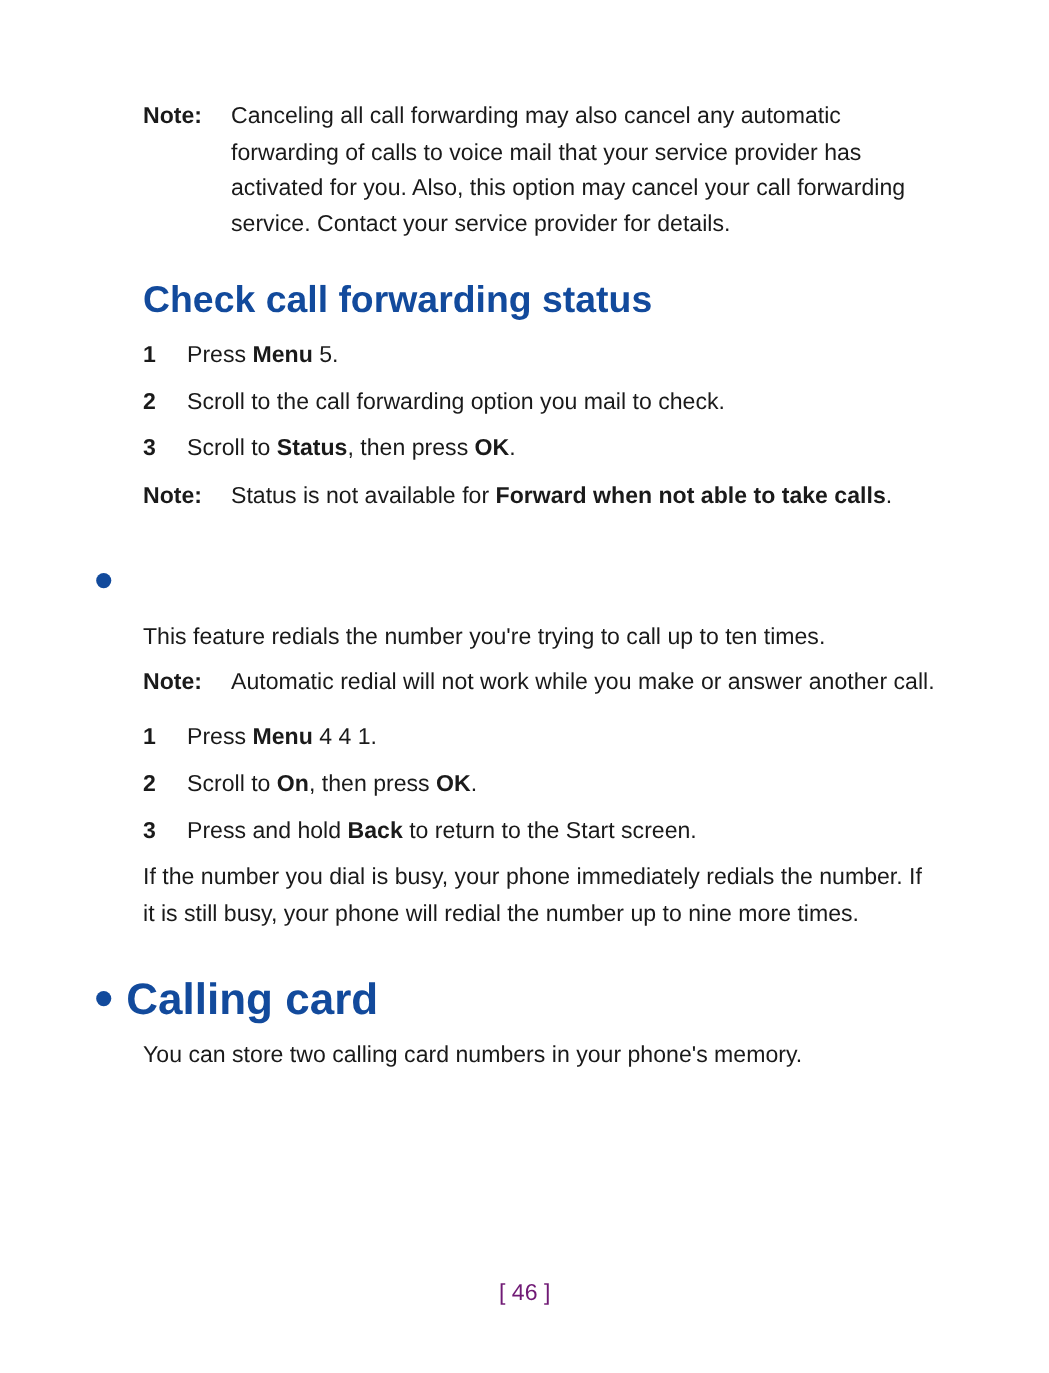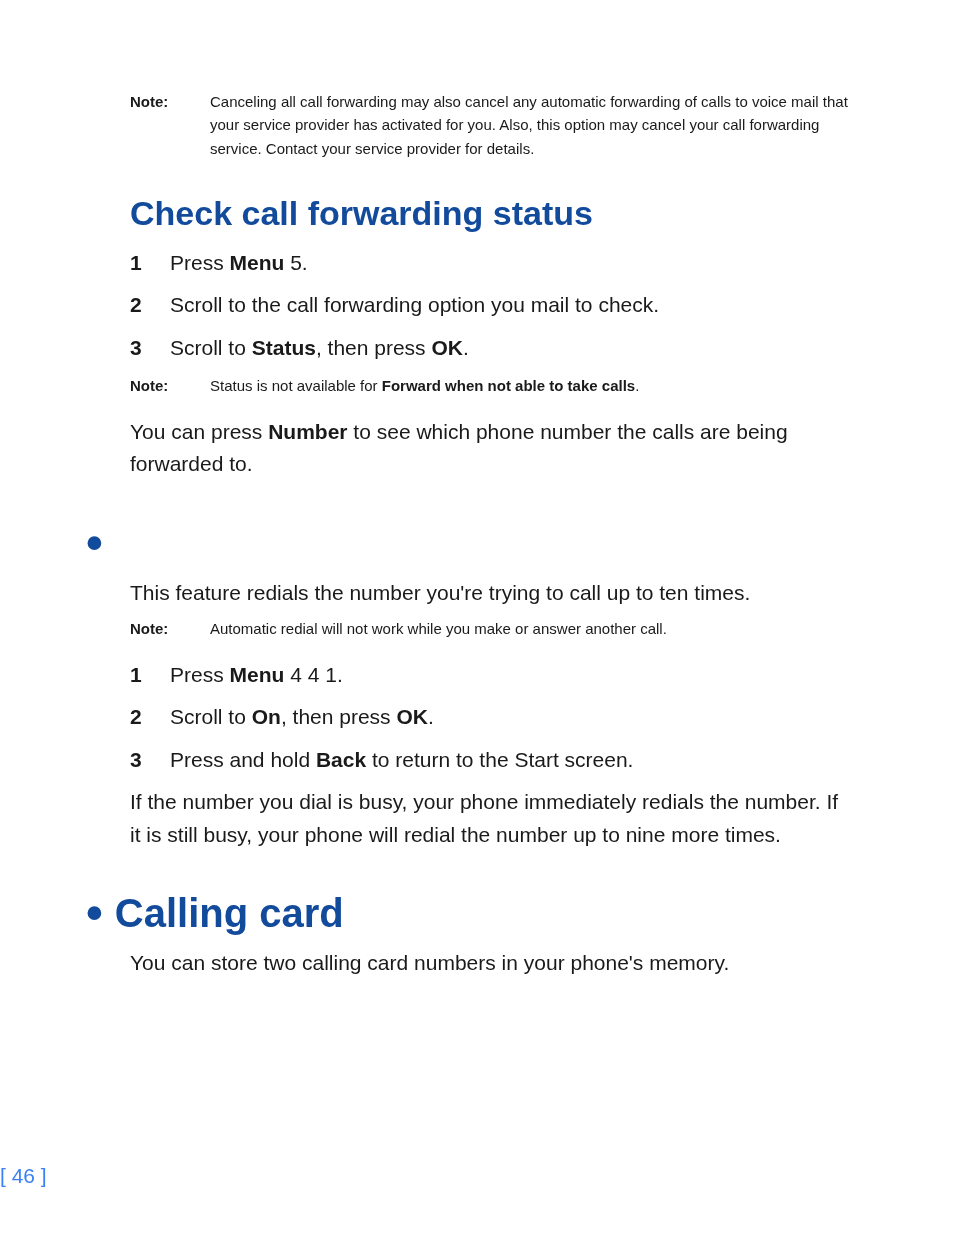--- a/index.html
+++ b/index.html
@@ -13,21 +13,21 @@
     box-sizing: border-box;
     position: relative;
   }
   .page {
     padding: 90px 100px 60px 130px;
     box-sizing: border-box;
   }
   .note-block {
     display: flex;
     margin-bottom: 18px;
-    font-size: 15px;
+    font-size: 21px;
     line-height: 1.55;
   }
   .note-block .note-label {
     font-weight: 700;
     min-width: 80px;
     flex: 0 0 80px;
   }
   .note-block .note-text {
     flex: 1;
   }
@@ -75,21 +75,22 @@
     font-size: 48px;
     line-height: 1;
     margin-left: -44px;
     margin-right: 12px;
   }
   .page-number {
     position: absolute;
     bottom: 60px;
     left: 0;
     right: 0;
-    color: #3b82f6;
+    text-align: center;
+    color: #701a75;
     font-size: 21px;
     font-weight: 500;
   }
 </style>
 </head>
 <body>
 
 <div class="page">
 
   <div class="note-block">
@@ -118,23 +119,20 @@
     </li>
   </ol>
 
   <div class="note-block">
     <div class="note-label">Note:</div>
     <div class="note-text">
       <span>Status is not available for </span><span class="bold">Forward when not able to take calls</span><span>.</span>
     </div>
   </div>
 
-  <p class="para">
-    <span>You can press </span><span class="bold">Number</span><span> to see which phone number the calls are being forwarded to.</span>
-  </p>
 
   <div class="section-h1">
     <span class="bullet">•</span>
   </div>
 
   <p class="para" style="margin-top:6px;margin-bottom:8px;">This feature redials the number you're trying to call up to ten times.</p>
 
   <div class="note-block">
     <div class="note-label">Note:</div>
     <div class="note-text">Automatic redial will not work while you make or answer another call.</div>

